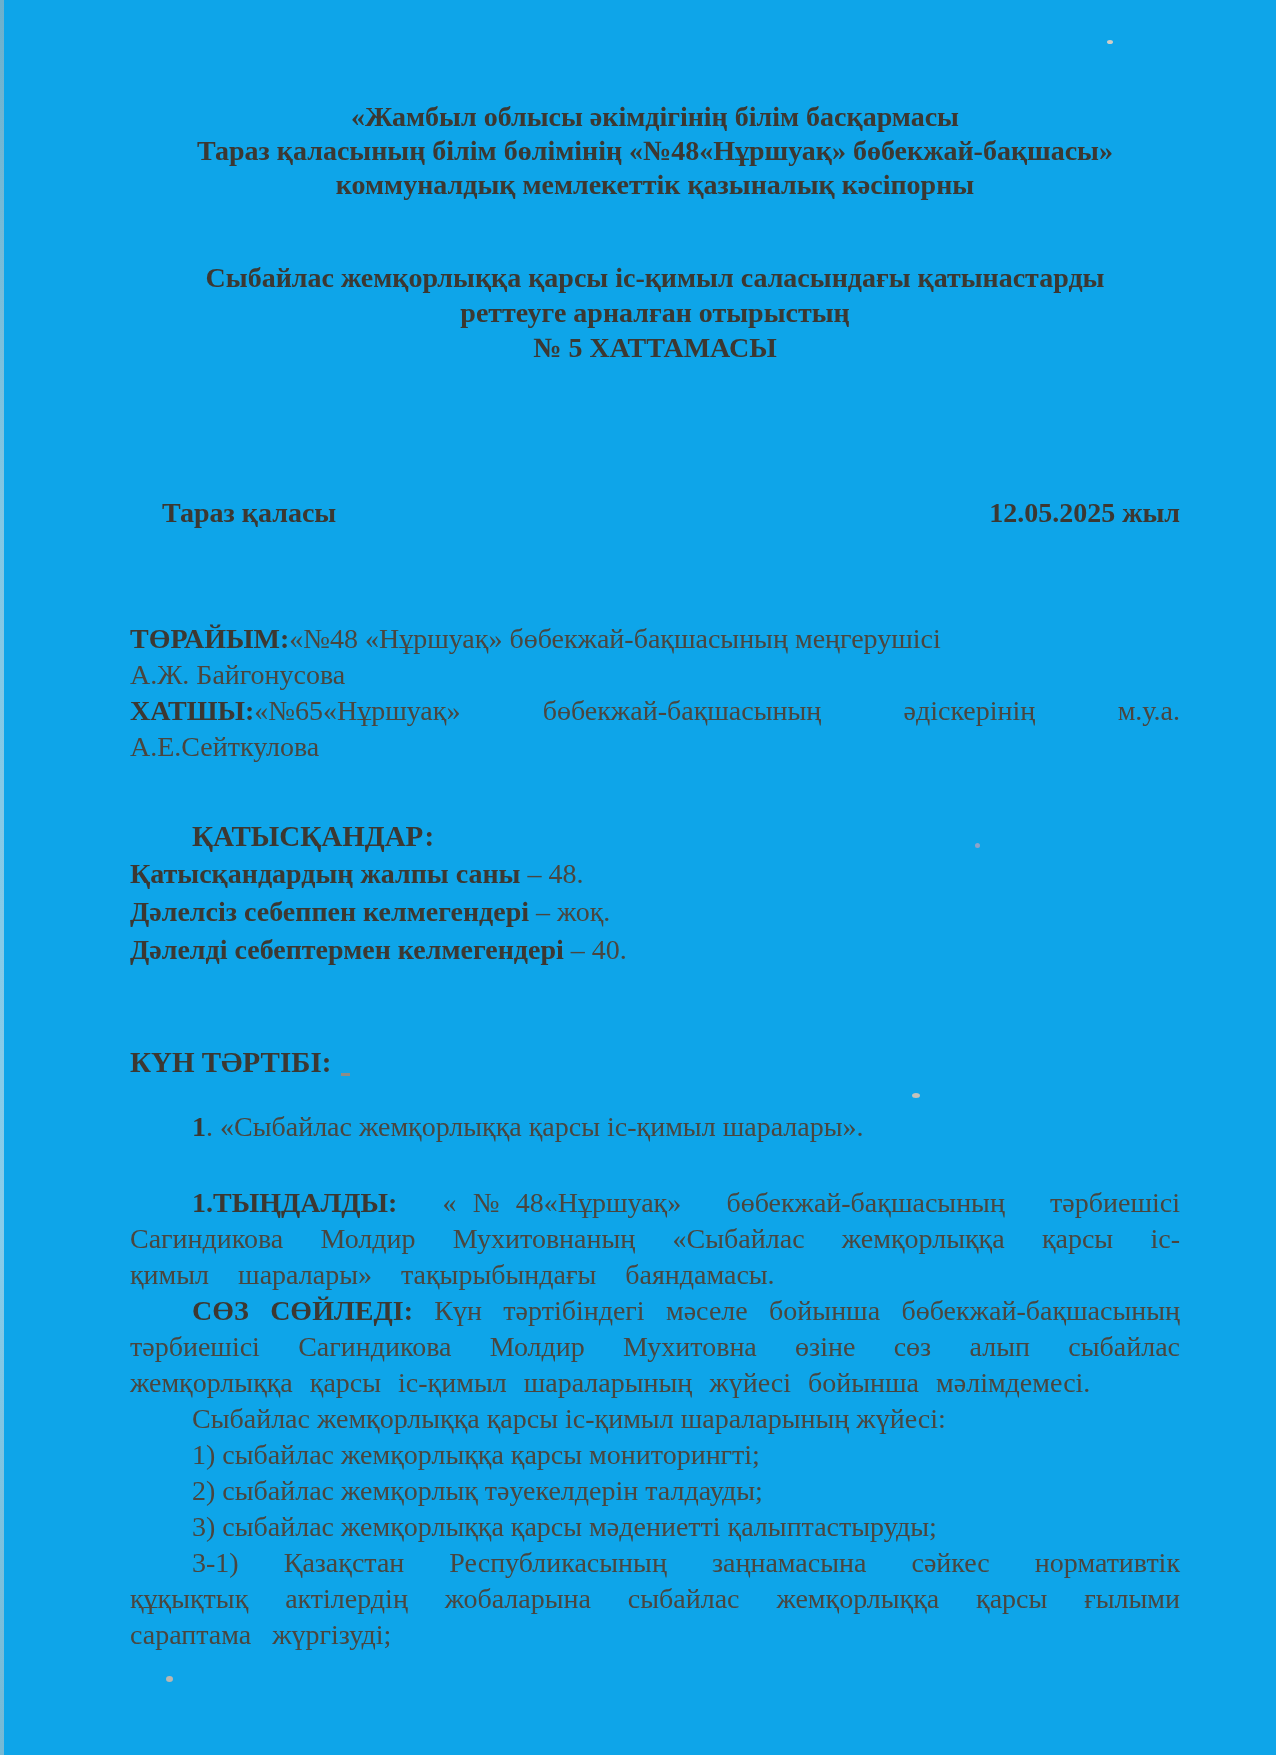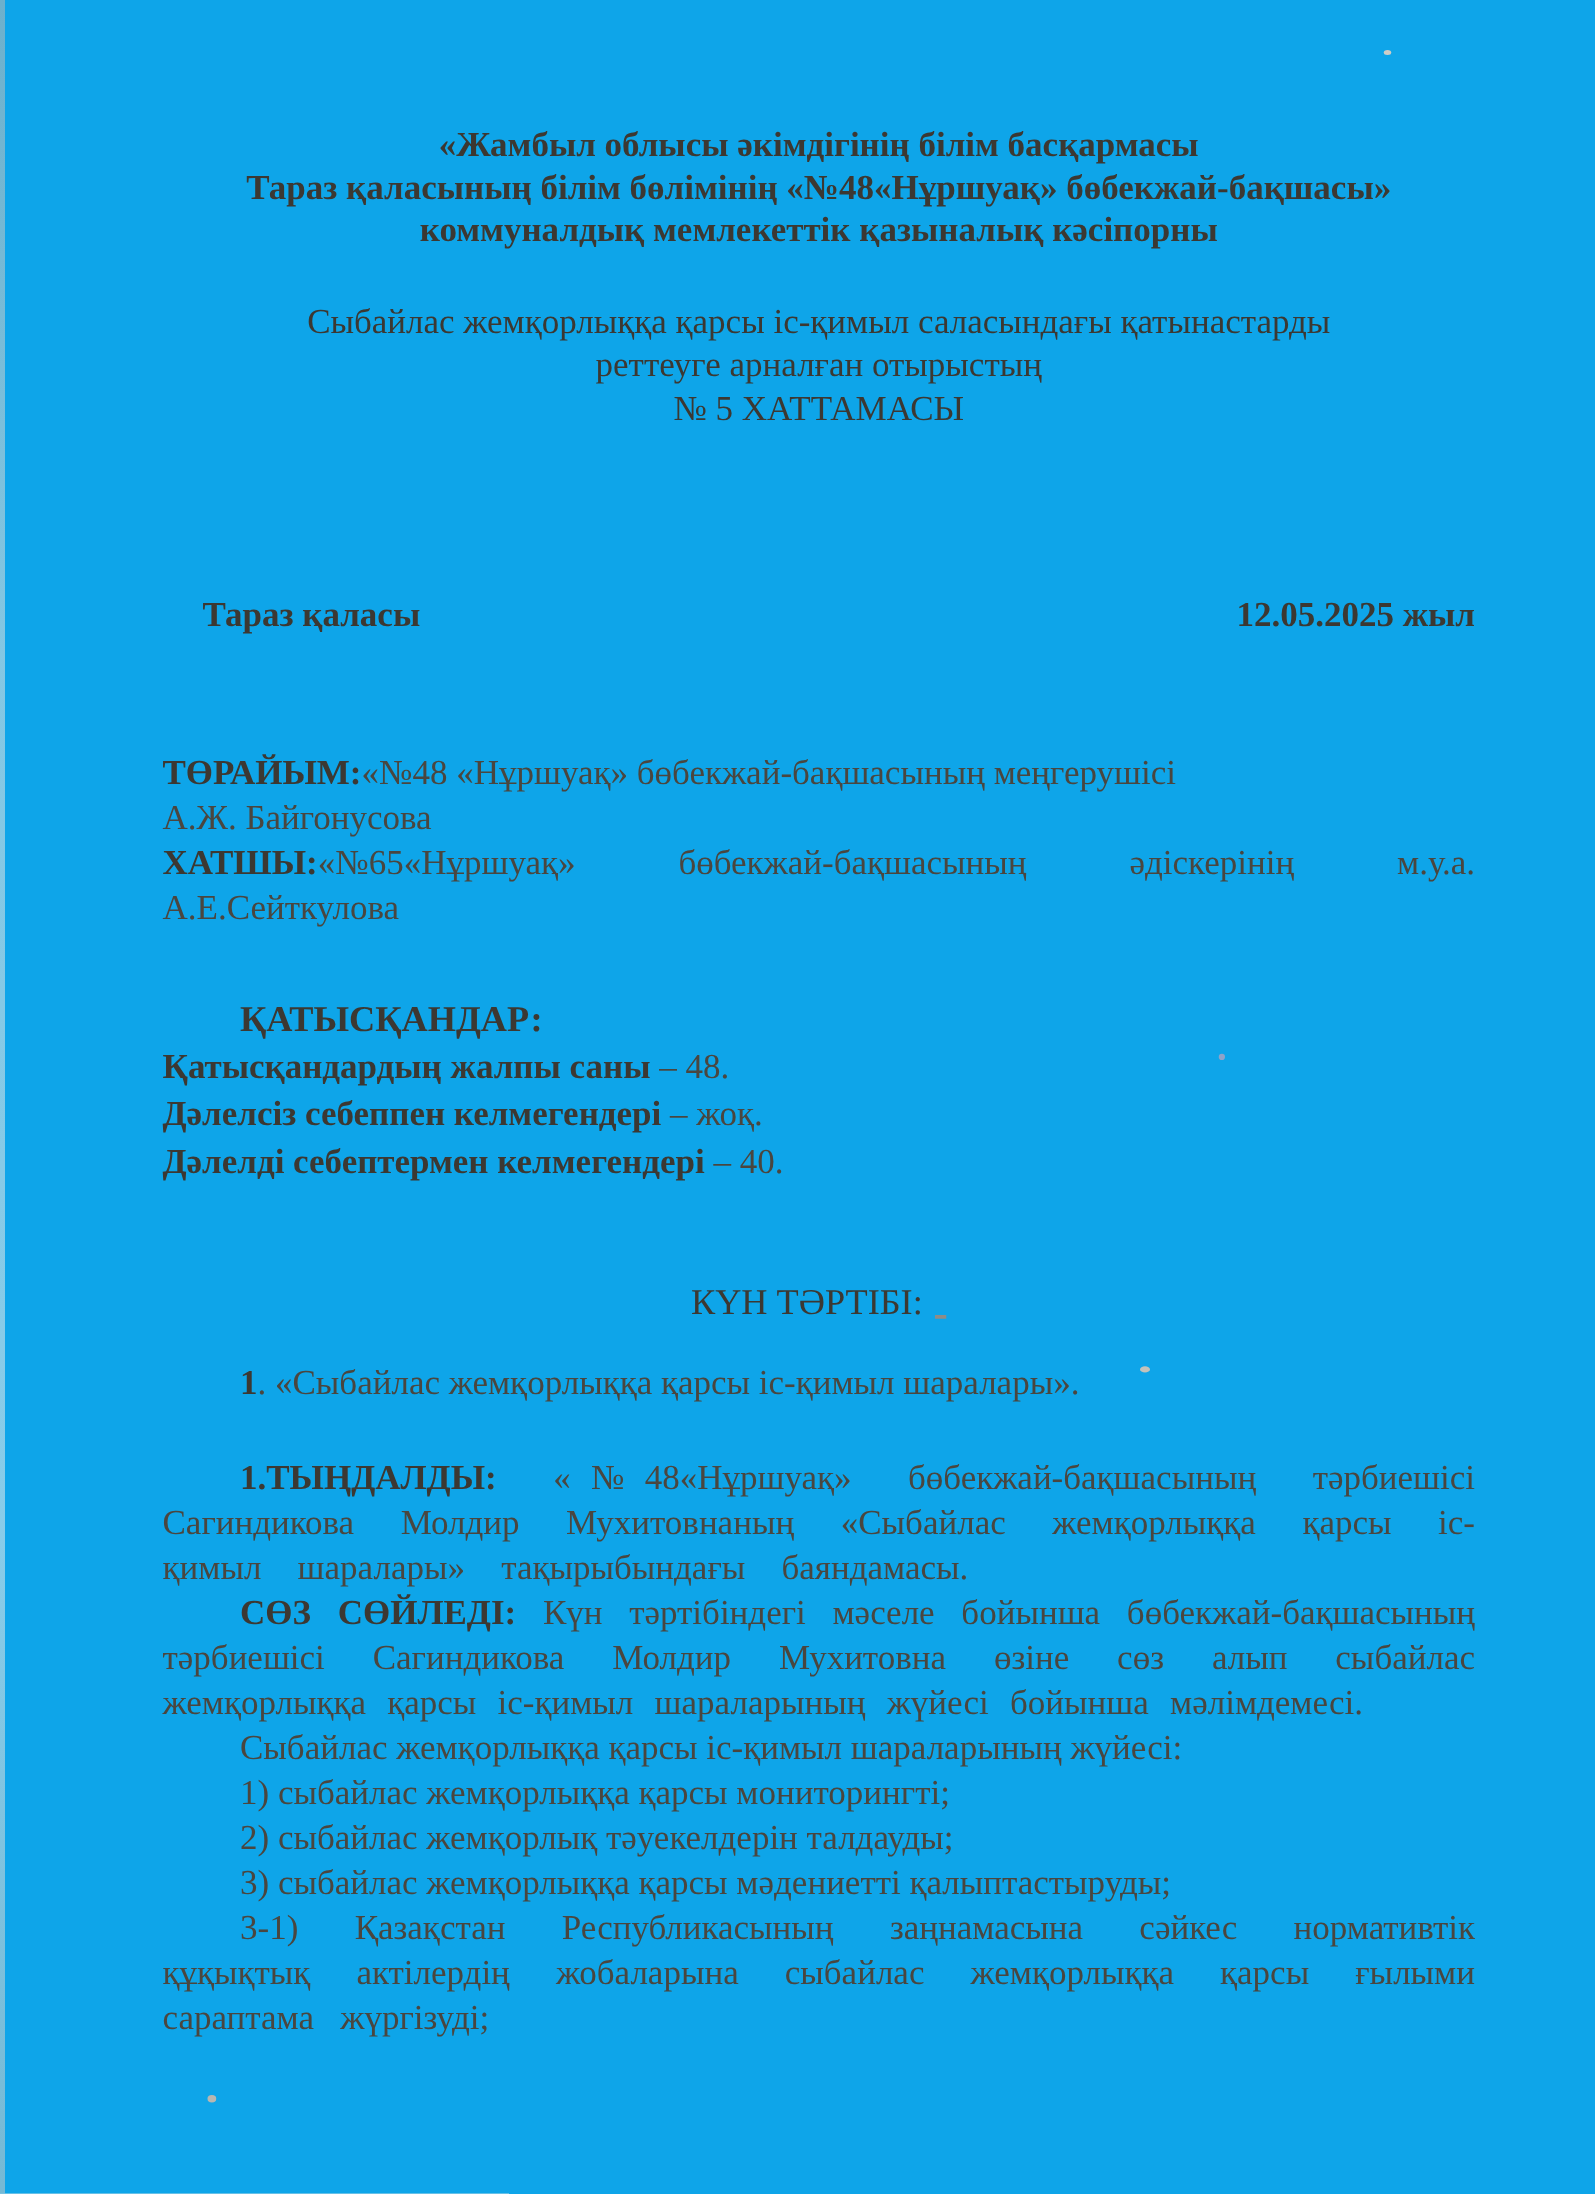--- a/index.html
+++ b/index.html
@@ -28,22 +28,22 @@
 
   .doc-header {
     font-weight: bold;
     color: #3c3832;
     font-size: 28px;
     line-height: 34px;
     text-align: center;
   }
 
   .doc-title {
-    margin-top: 38px;
-    font-weight: normal;
+    margin-top: 58px;
+    font-weight: bold;
     color: #3c3832;
     font-size: 28px;
     line-height: 35px;
     text-align: center;
   }
 
   .meta-row {
     margin-top: 132px;
     display: flex;
     justify-content: space-between;
@@ -61,22 +61,22 @@
   .secretary-line {
     display: flex;
     justify-content: space-between;
   }
 
   .participants { margin-top: 52px; font-size: 28px; line-height: 38px; }
   .participants .heading { padding-left: 62px; font-weight: bold; color: #3c3832; font-size: 29px; }
 
   .agenda-heading {
     margin-top: 74px;
-    text-align: center;
-    font-weight: normal;
+    text-align: left;
+    font-weight: bold;
     color: #3c3832;
     font-size: 29px;
     line-height: 38px;
   }
   .scan-mark {
     display: inline-block;
     width: 9px; height: 3px;
     background: #8f8c86;
     margin-left: 10px;
     vertical-align: -4px;

